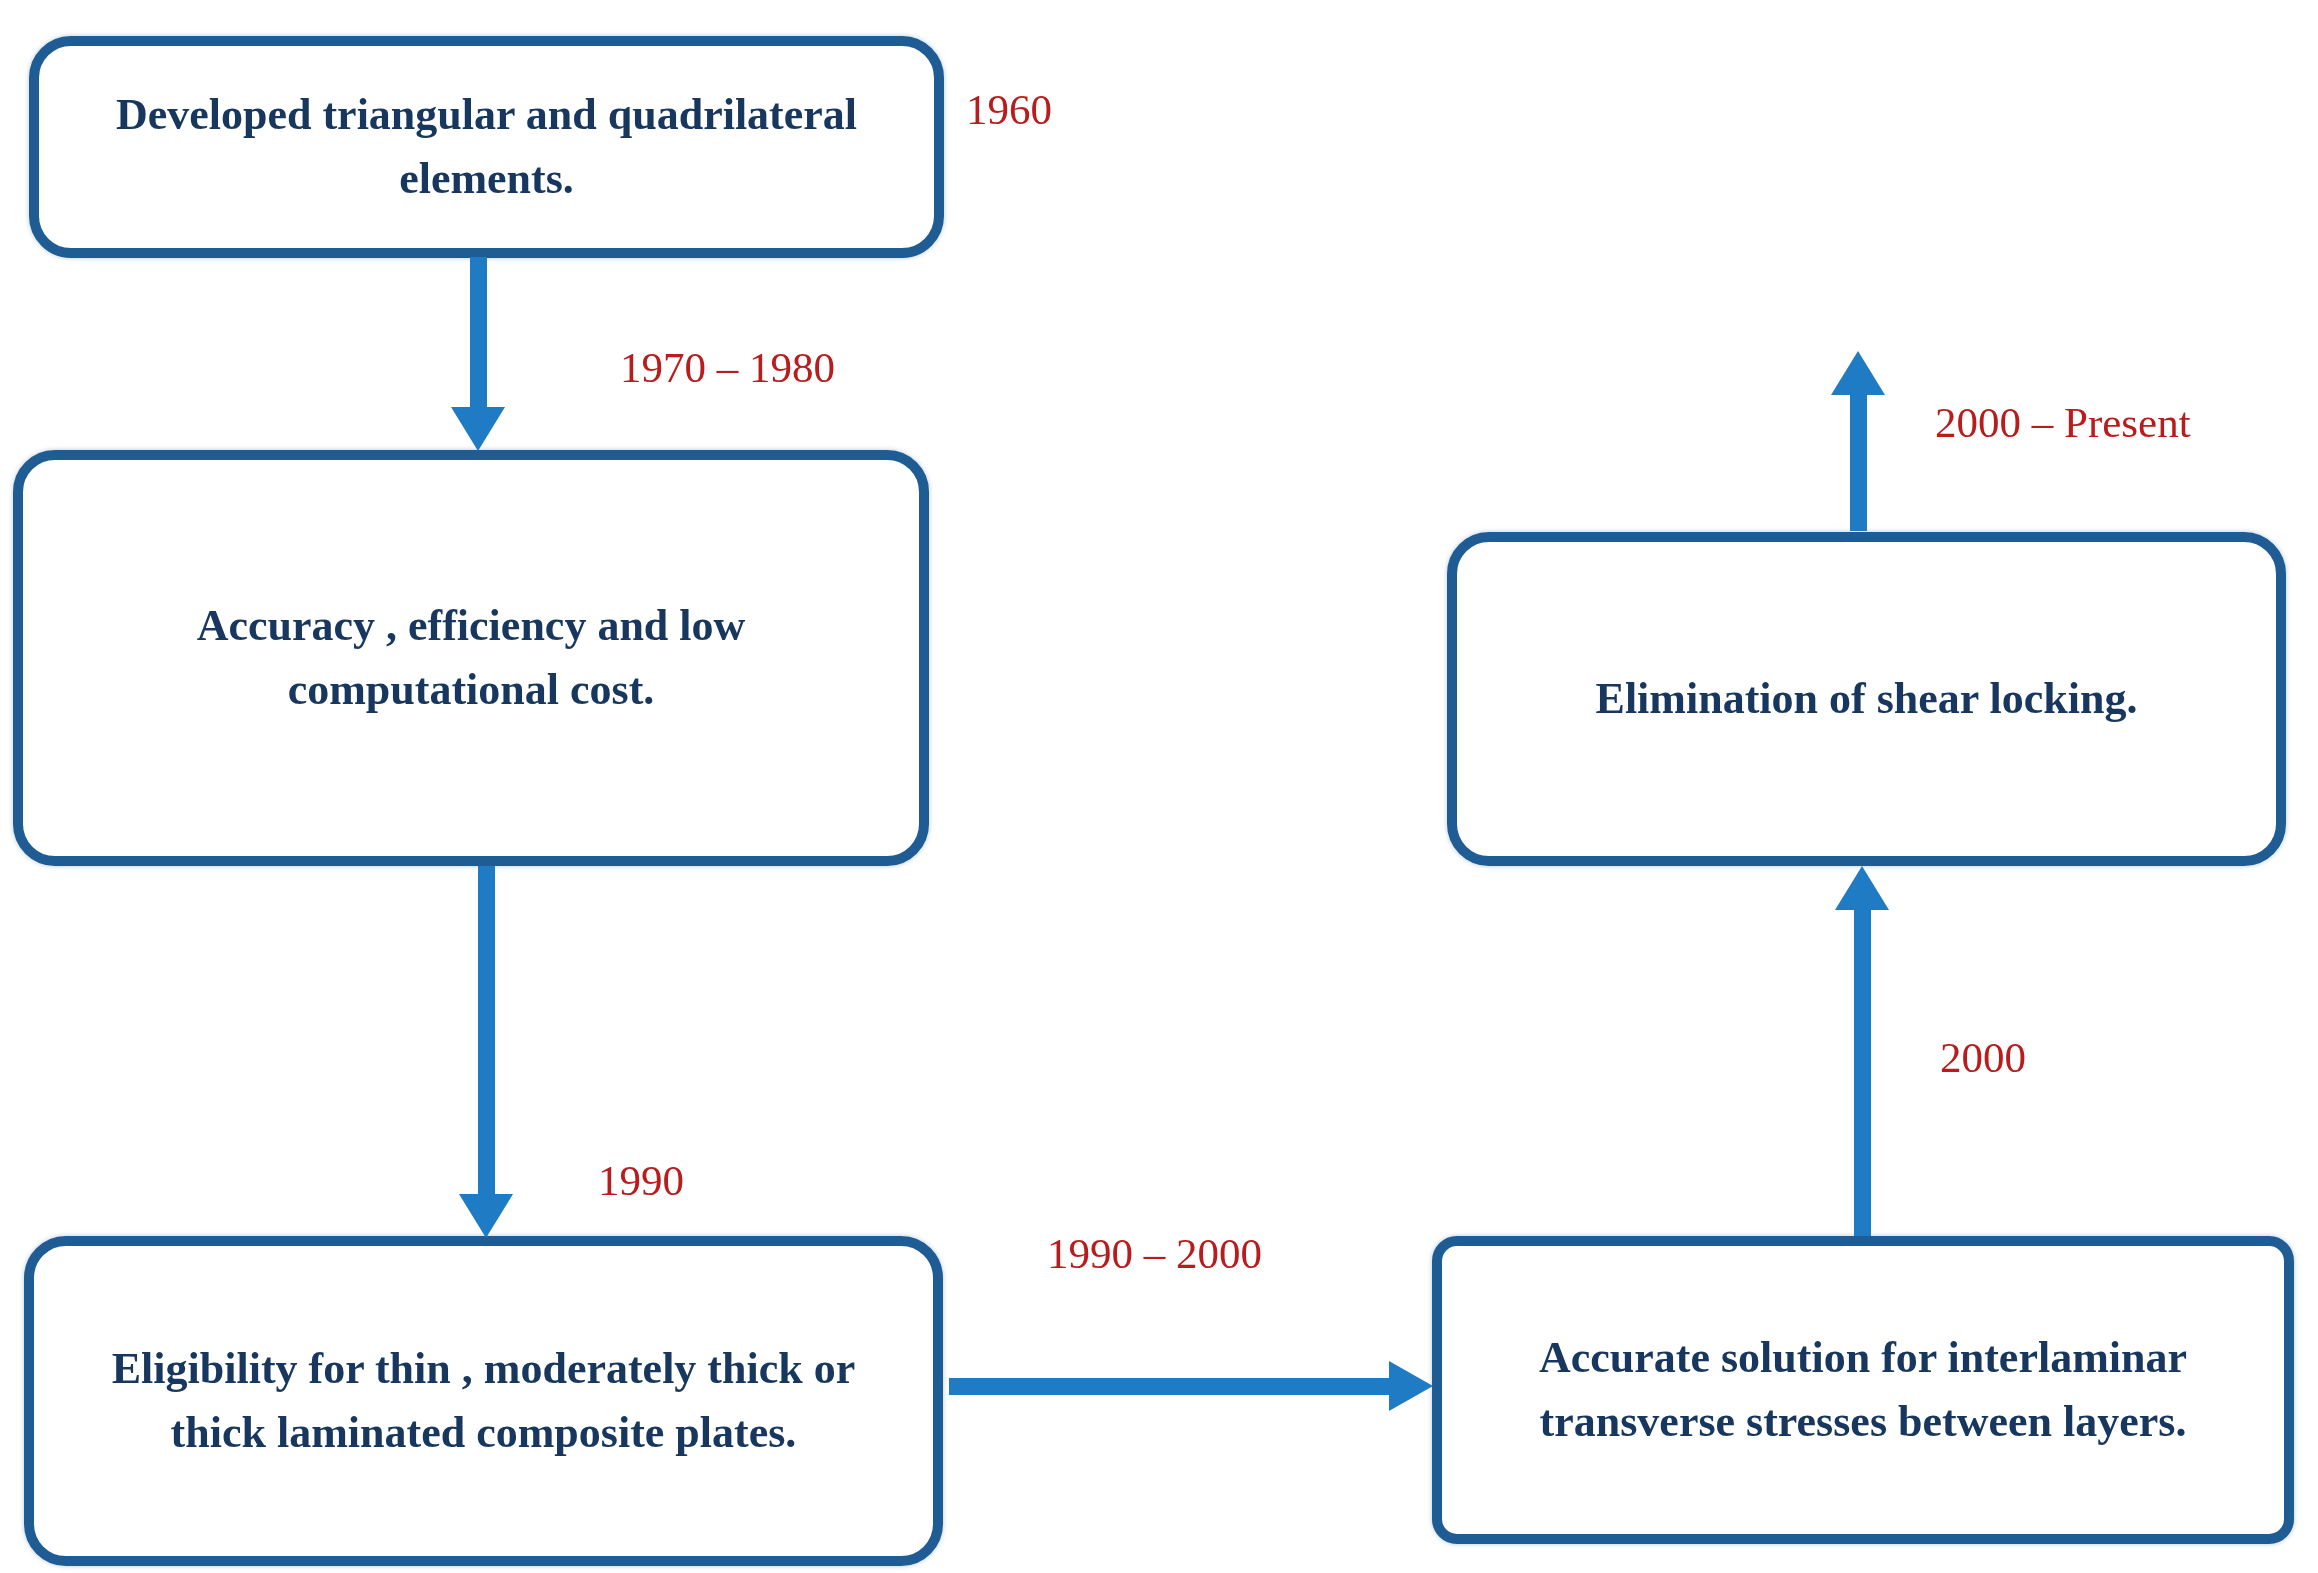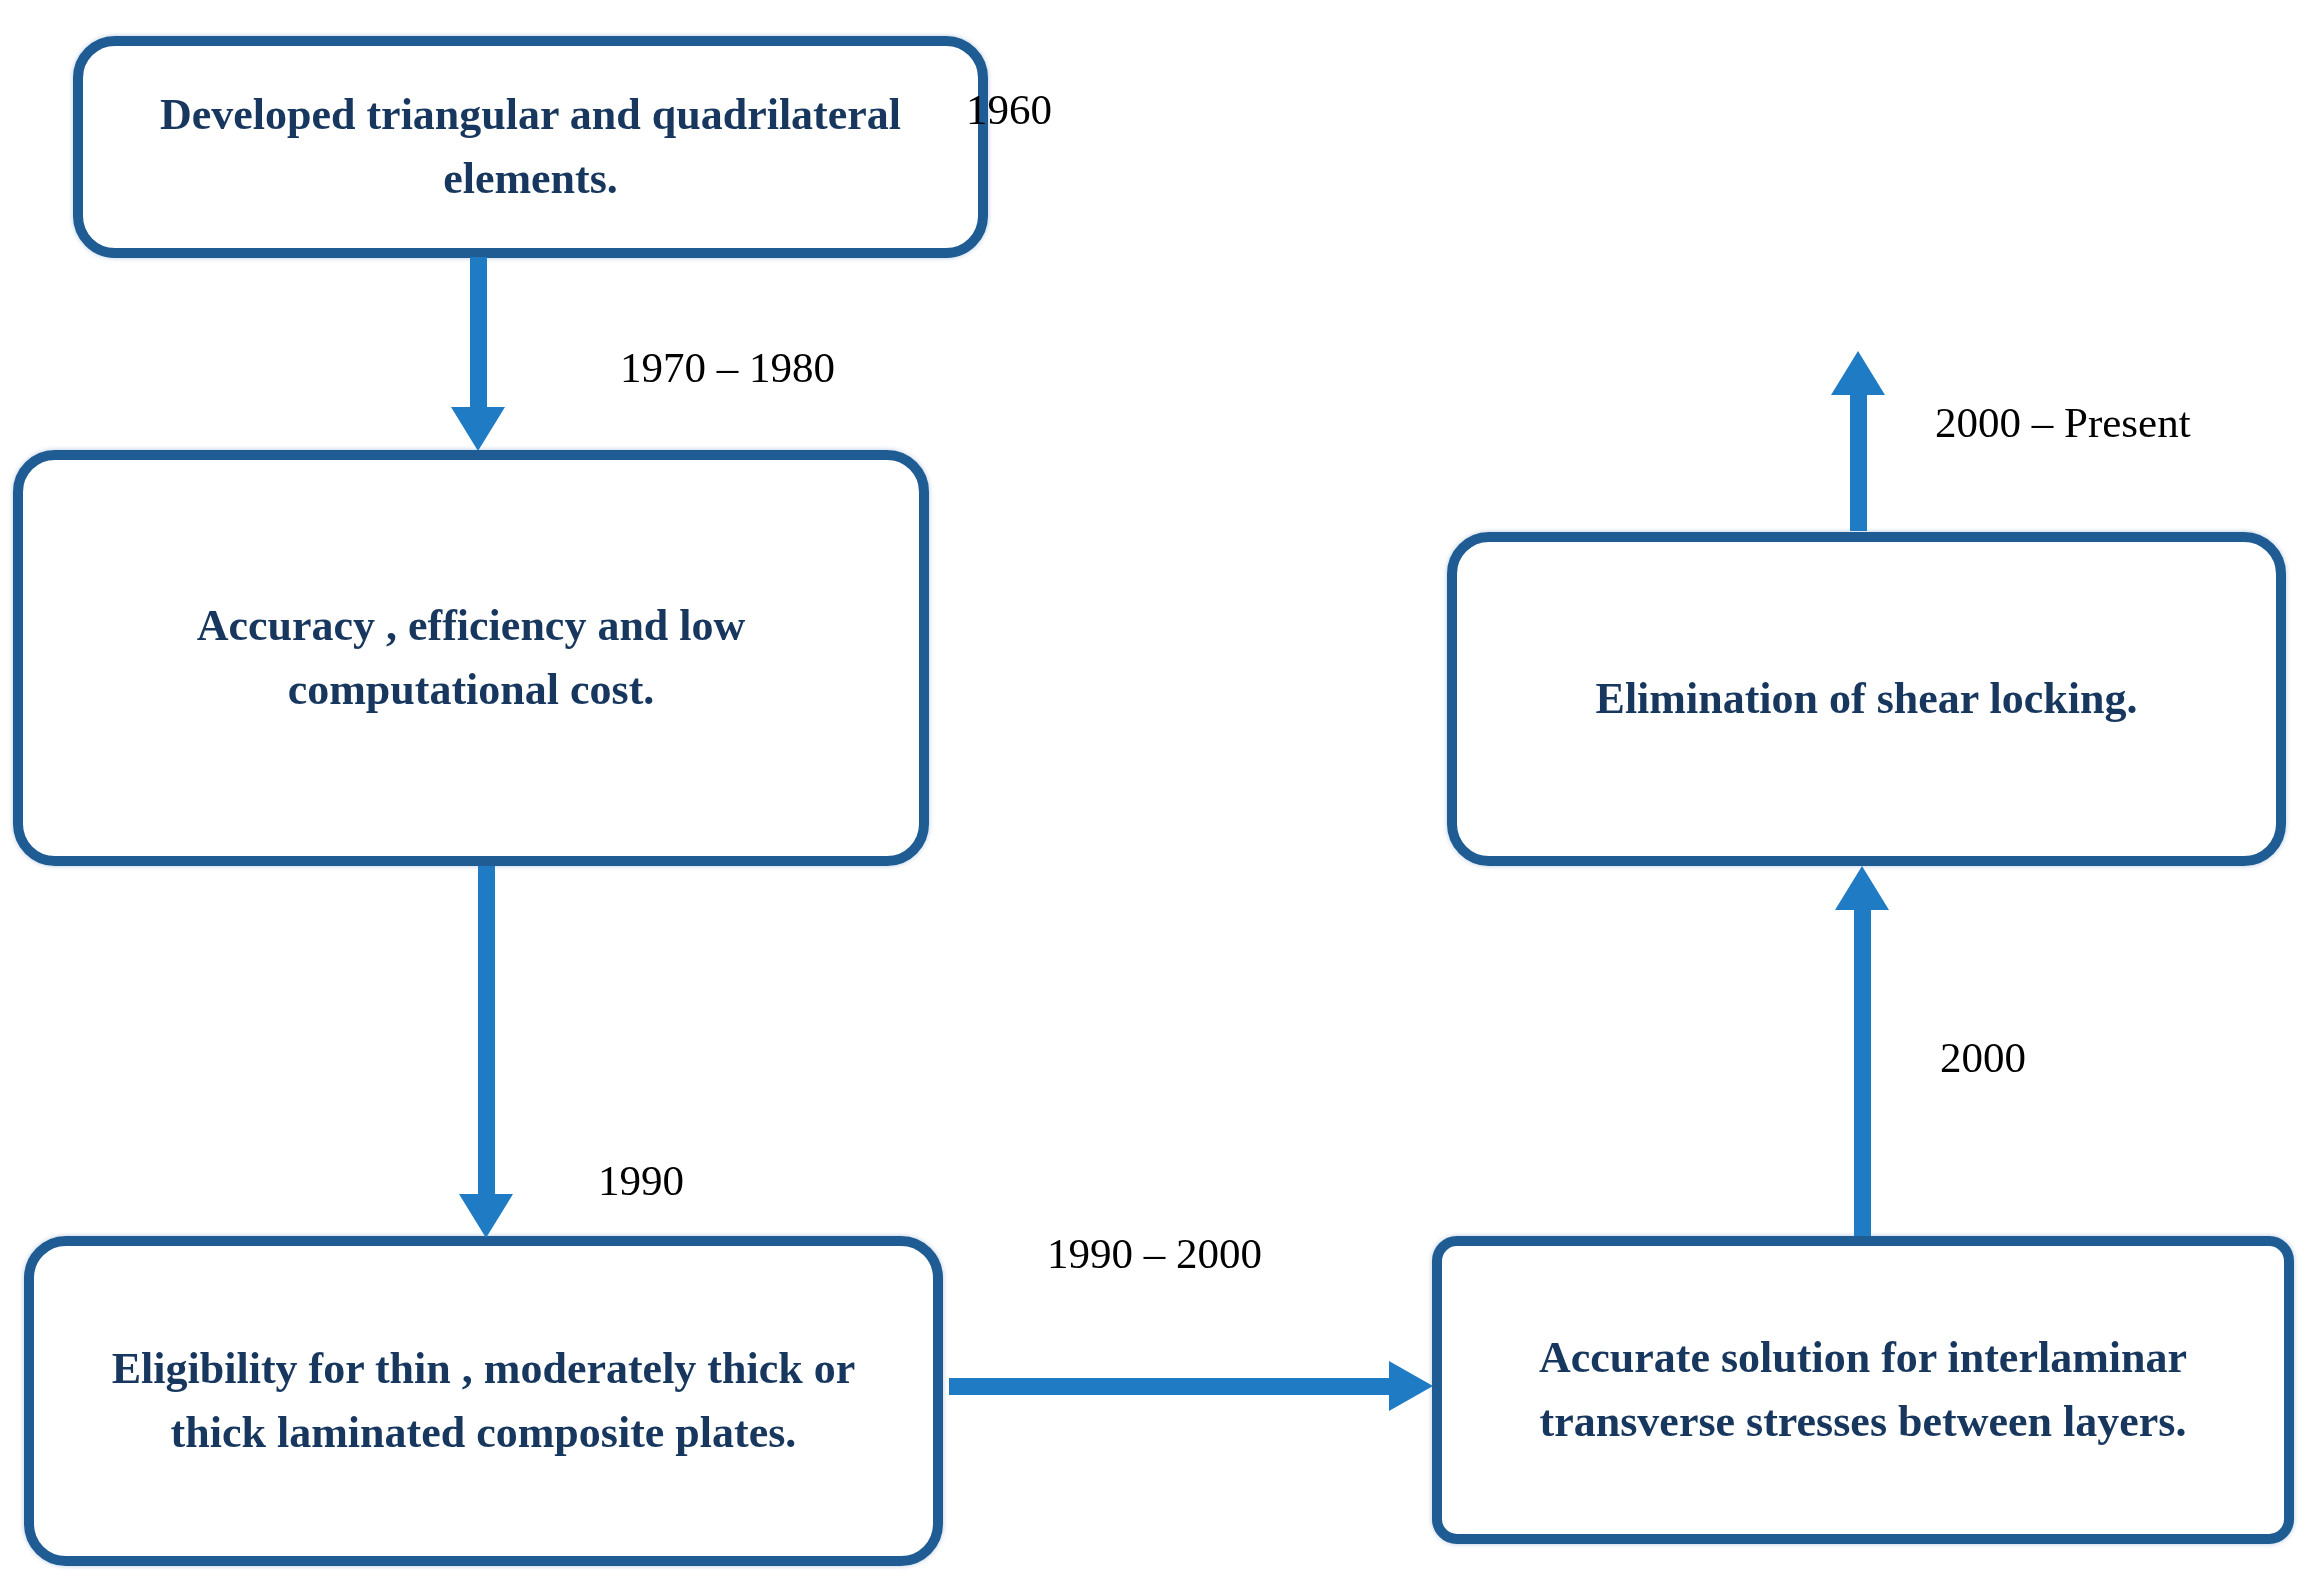--- a/index.html
+++ b/index.html
@@ -52,31 +52,31 @@
   .head.right {
     border-top: 25px solid transparent;
     border-bottom: 25px solid transparent;
     border-left: 44px solid #1F7BC4;
   }
   
   .ylabel {
     position: absolute;
     font-size: 43px;
     font-weight: 400;
-    color: #000000;
+    color: #b91c1c;
     white-space: nowrap;
     text-align: right;
   }
 </style>
 </head>
 <body>
 
 <div class="canvas">
 
-  <div class="node" style="left:29px; top:36px; width:915px; height:222px;margin-left:44px;">
+  <div class="node" style="left:29px; top:36px; width:915px; height:222px;">
     <span class="txt">Developed triangular and quadrilateral
 elements.</span>
   </div>
 
   <div class="node" style="left:13px; top:450px; width:916px; height:416px;">
     <span class="txt">Accuracy , efficiency and low
 computational cost.</span>
   </div>
 
   <div class="node" style="left:24px; top:1236px; width:919px; height:330px;">

